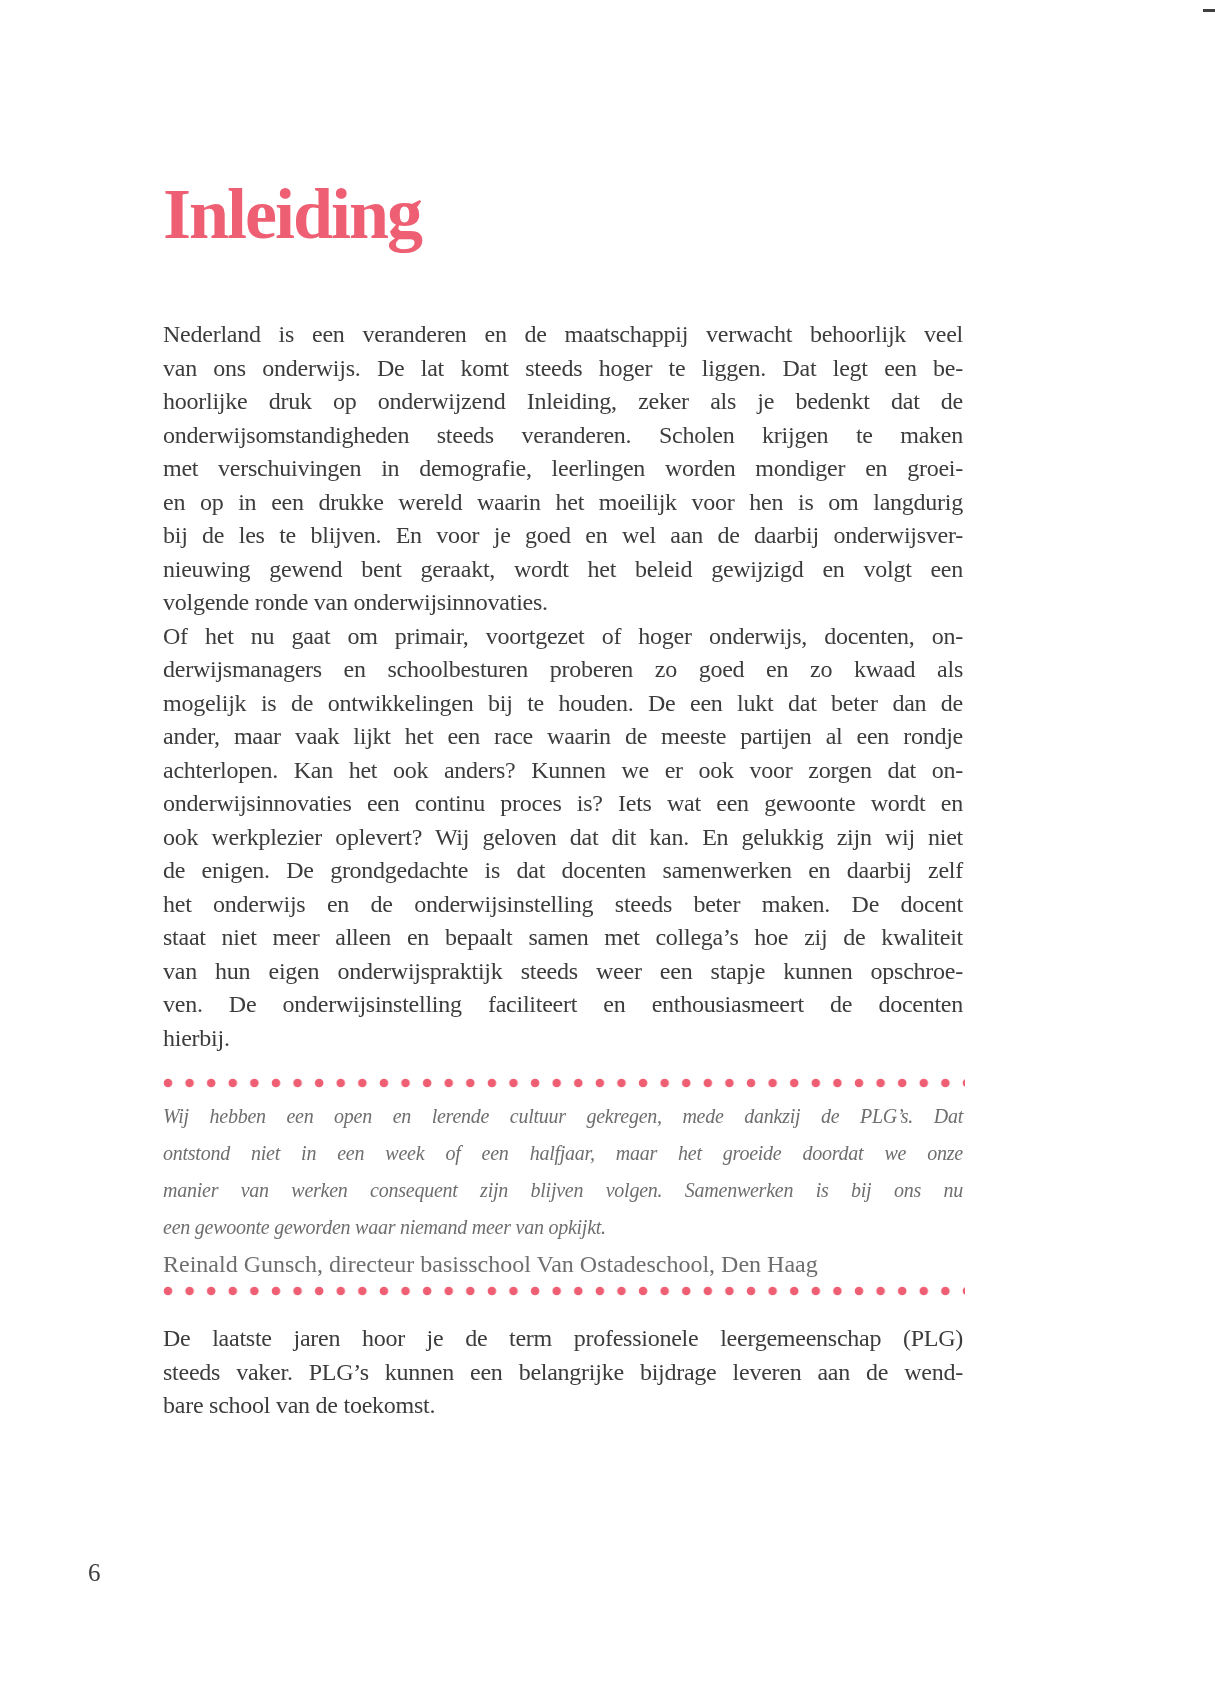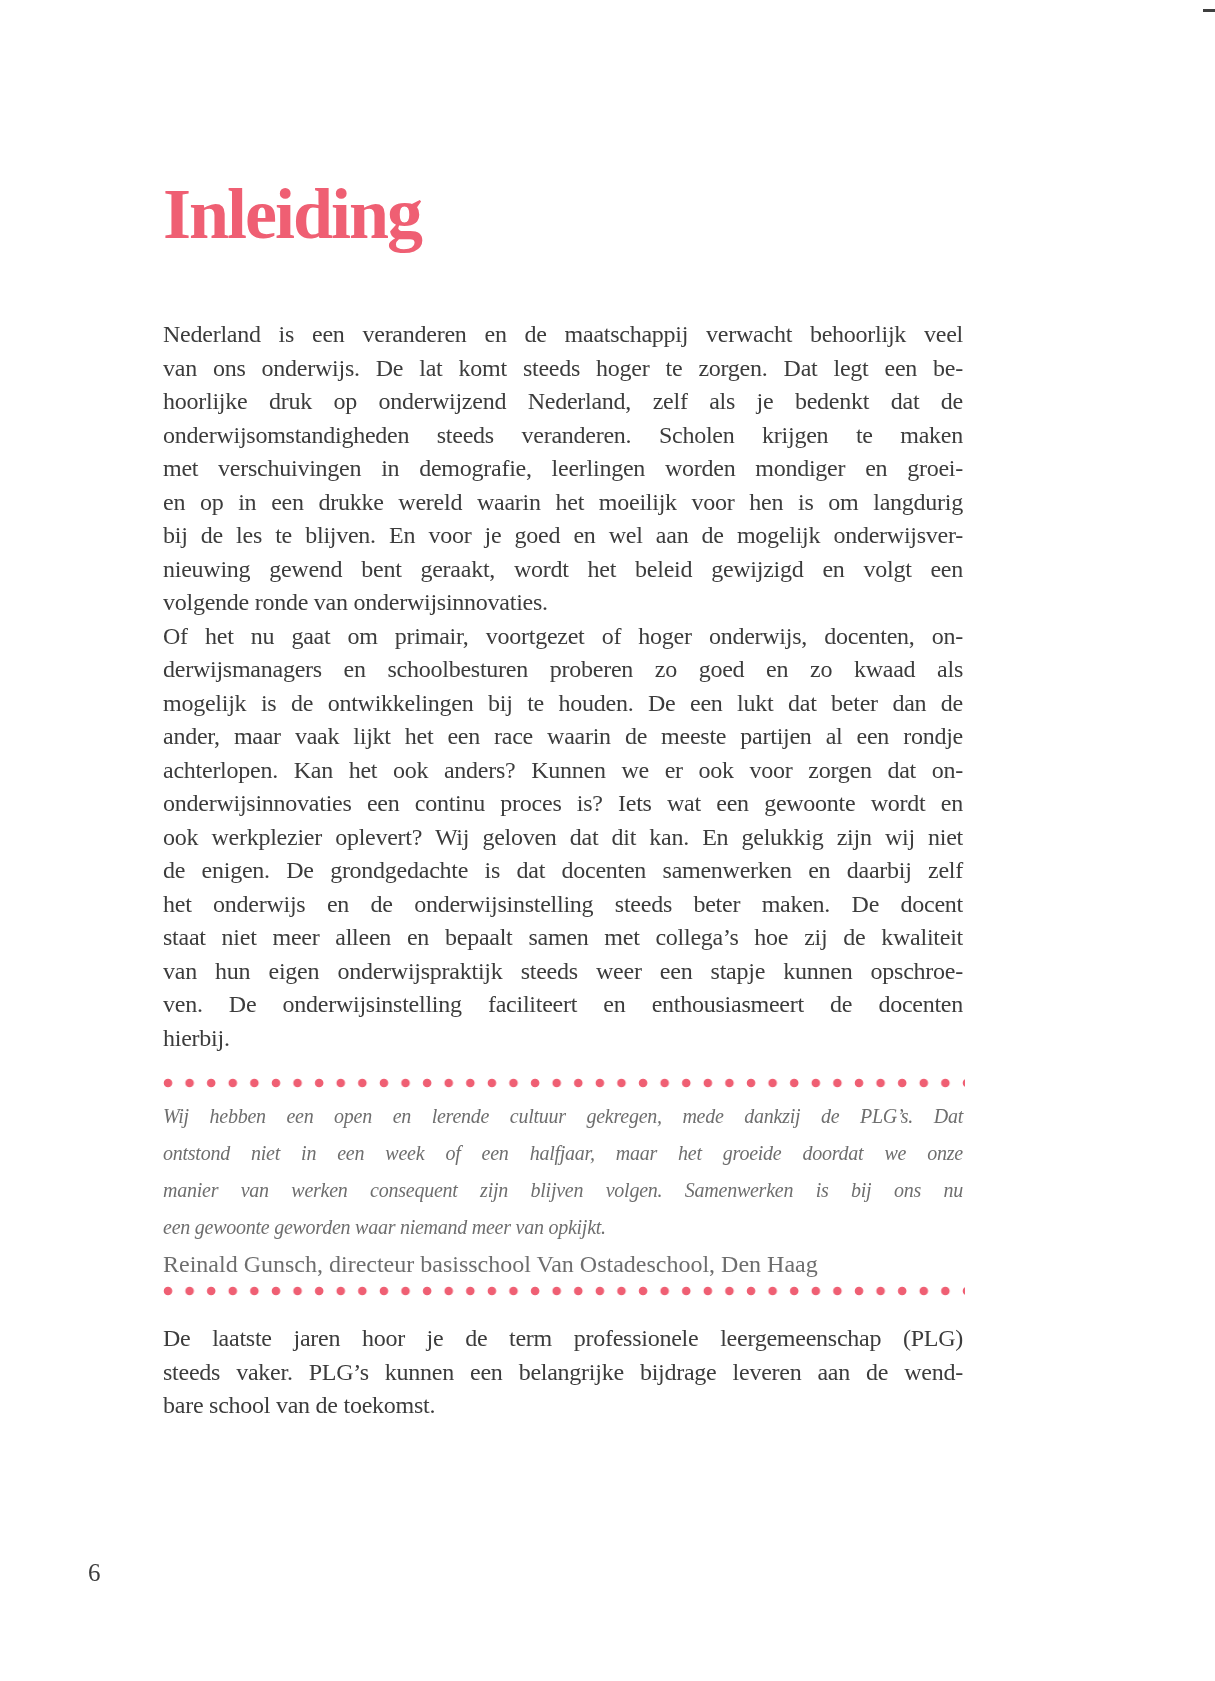--- a/index.html
+++ b/index.html
@@ -65,26 +65,26 @@
 
 <div class="page">
 
   <div class="crop-mark"></div>
 
   <h1 class="page-title">Inleiding</h1>
 
   <div class="text-block body-block">
     <div>
         <div class="tline">Nederland is een veranderen en de maatschappij verwacht behoorlijk veel</div>
-        <div class="tline">van ons onderwijs. De lat komt steeds hoger te zorgen. Dat legt een be-</div>
-        <div class="tline">hoorlijke druk op onderwijzend Nederland, zelf als je bedenkt dat de</div>
+        <div class="tline">van ons onderwijs. De lat komt steeds hoger te liggen. Dat legt een be-</div>
+        <div class="tline">hoorlijke druk op onderwijzend Inleiding, zeker als je bedenkt dat de</div>
         <div class="tline">onderwijsomstandigheden steeds veranderen. Scholen krijgen te maken</div>
         <div class="tline">met verschuivingen in demografie, leerlingen worden mondiger en groei-</div>
         <div class="tline">en op in een drukke wereld waarin het moeilijk voor hen is om langdurig</div>
-        <div class="tline">bij de les te blijven. En voor je goed en wel aan de mogelijk onderwijsver-</div>
+        <div class="tline">bij de les te blijven. En voor je goed en wel aan de daarbij onderwijsver-</div>
         <div class="tline">nieuwing gewend bent geraakt, wordt het beleid gewijzigd en volgt een</div>
         <div class="tline tline-last">volgende ronde van onderwijsinnovaties.</div>
       </div>
     <div>
         <div class="tline">Of het nu gaat om primair, voortgezet of hoger onderwijs, docenten, on-</div>
         <div class="tline">derwijsmanagers en schoolbesturen proberen zo goed en zo kwaad als</div>
         <div class="tline">mogelijk is de ontwikkelingen bij te houden. De een lukt dat beter dan de</div>
         <div class="tline">ander, maar vaak lijkt het een race waarin de meeste partijen al een rondje</div>
         <div class="tline">achterlopen. Kan het ook anders? Kunnen we er ook voor zorgen dat on-</div>
         <div class="tline">onderwijsinnovaties een continu proces is? Iets wat een gewoonte wordt en</div>

